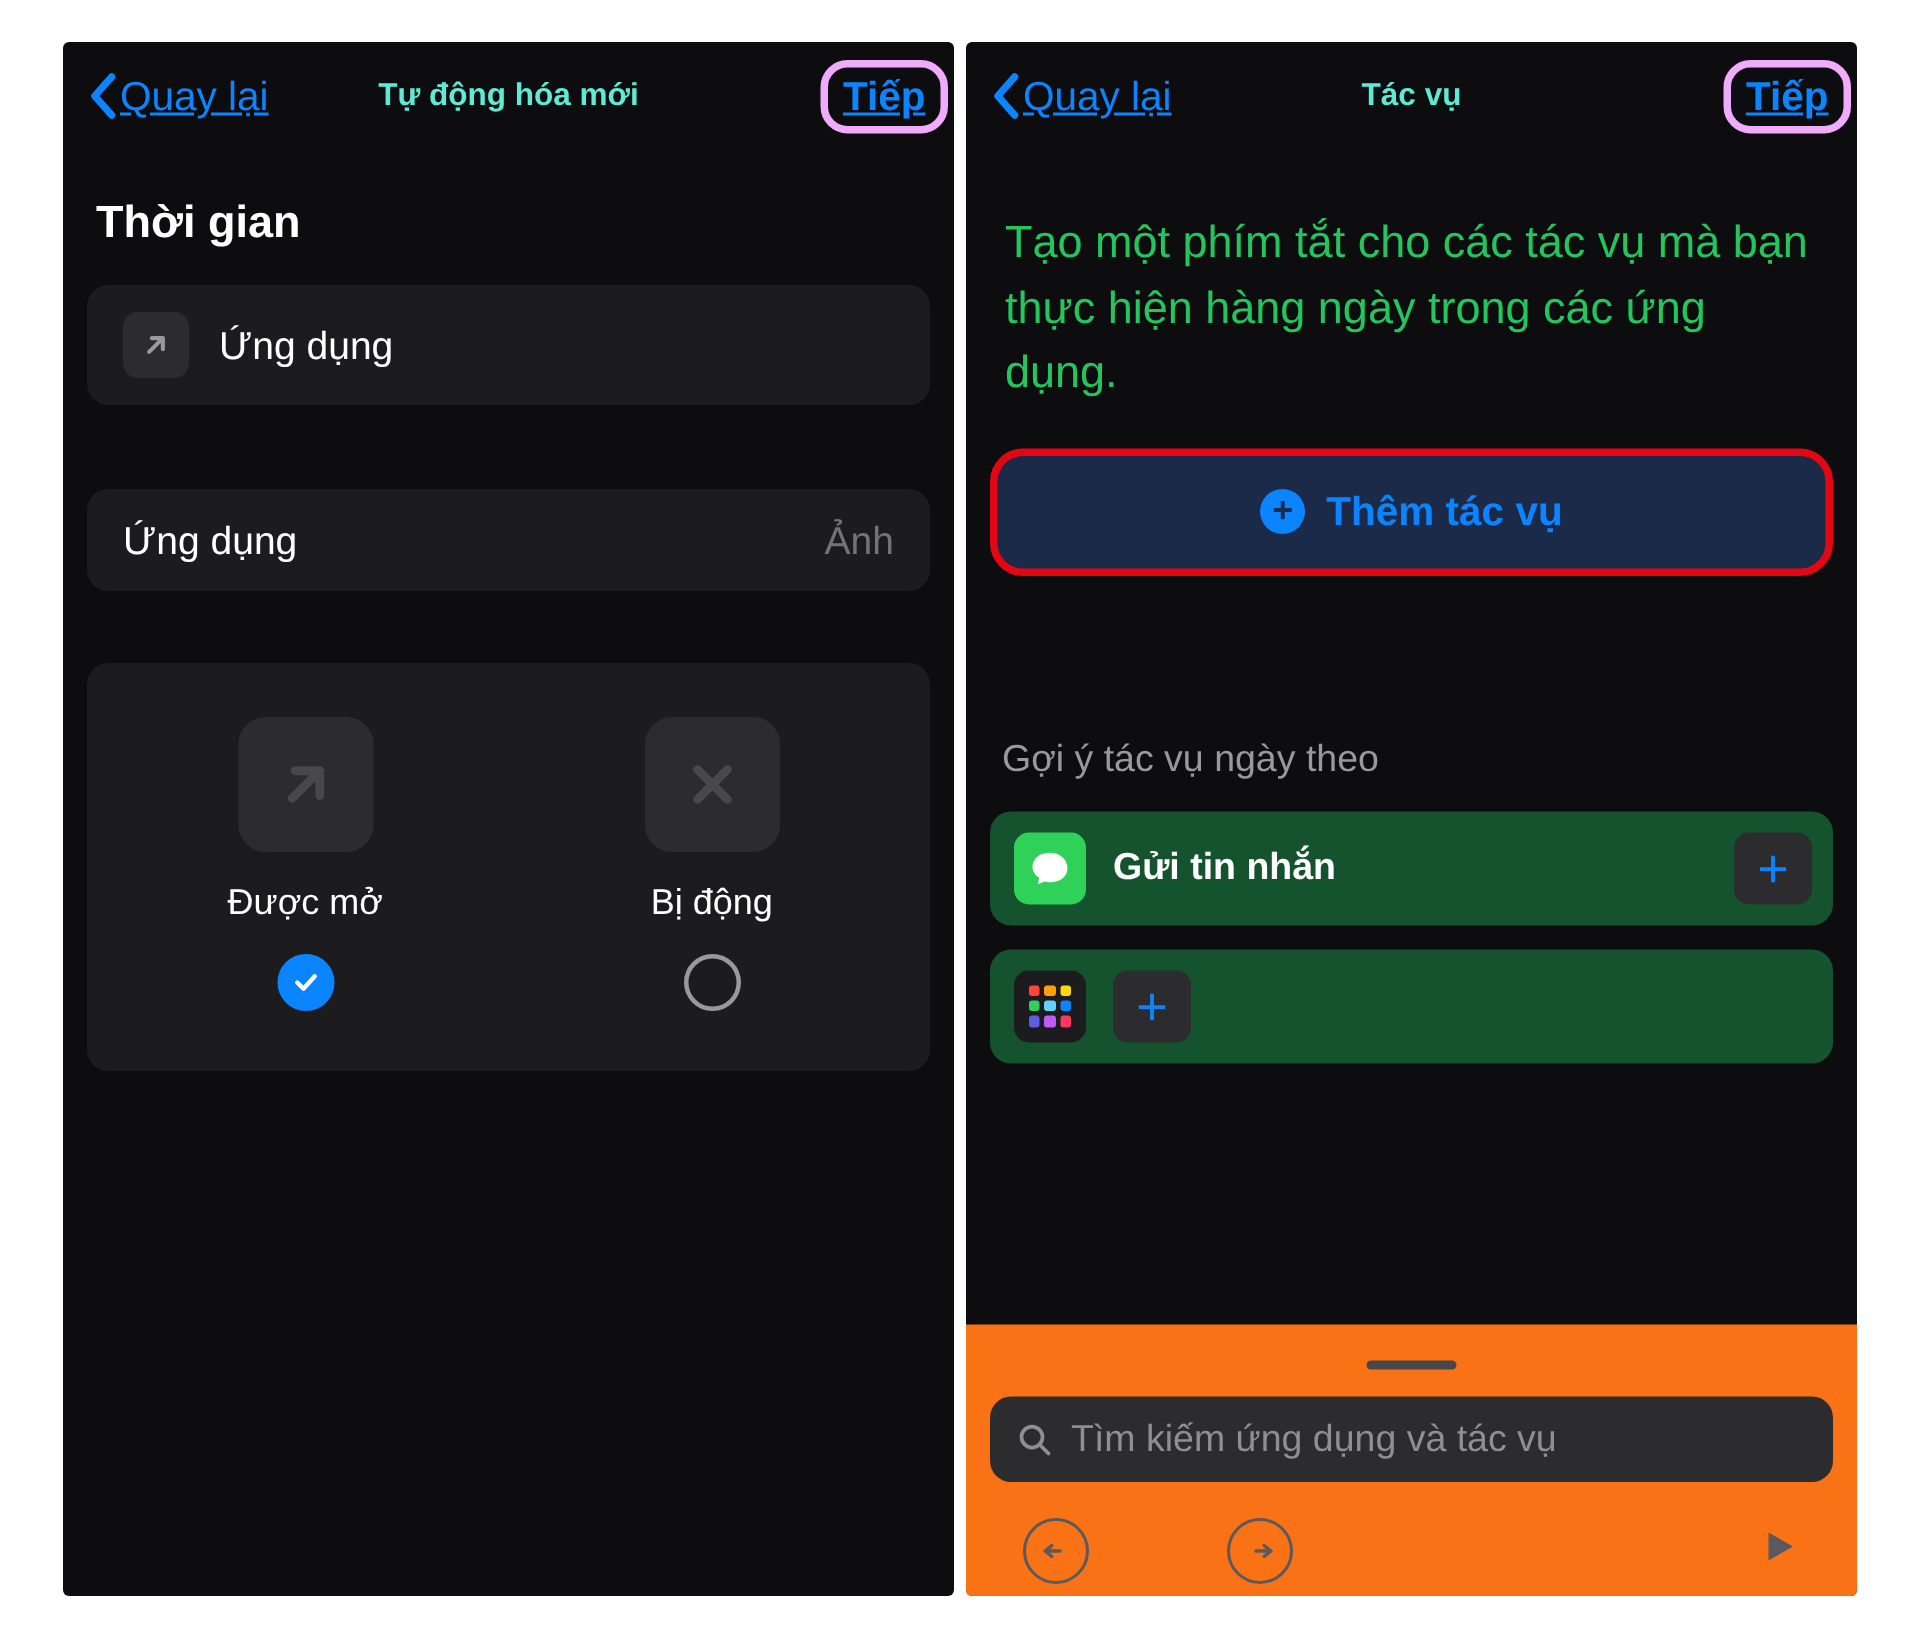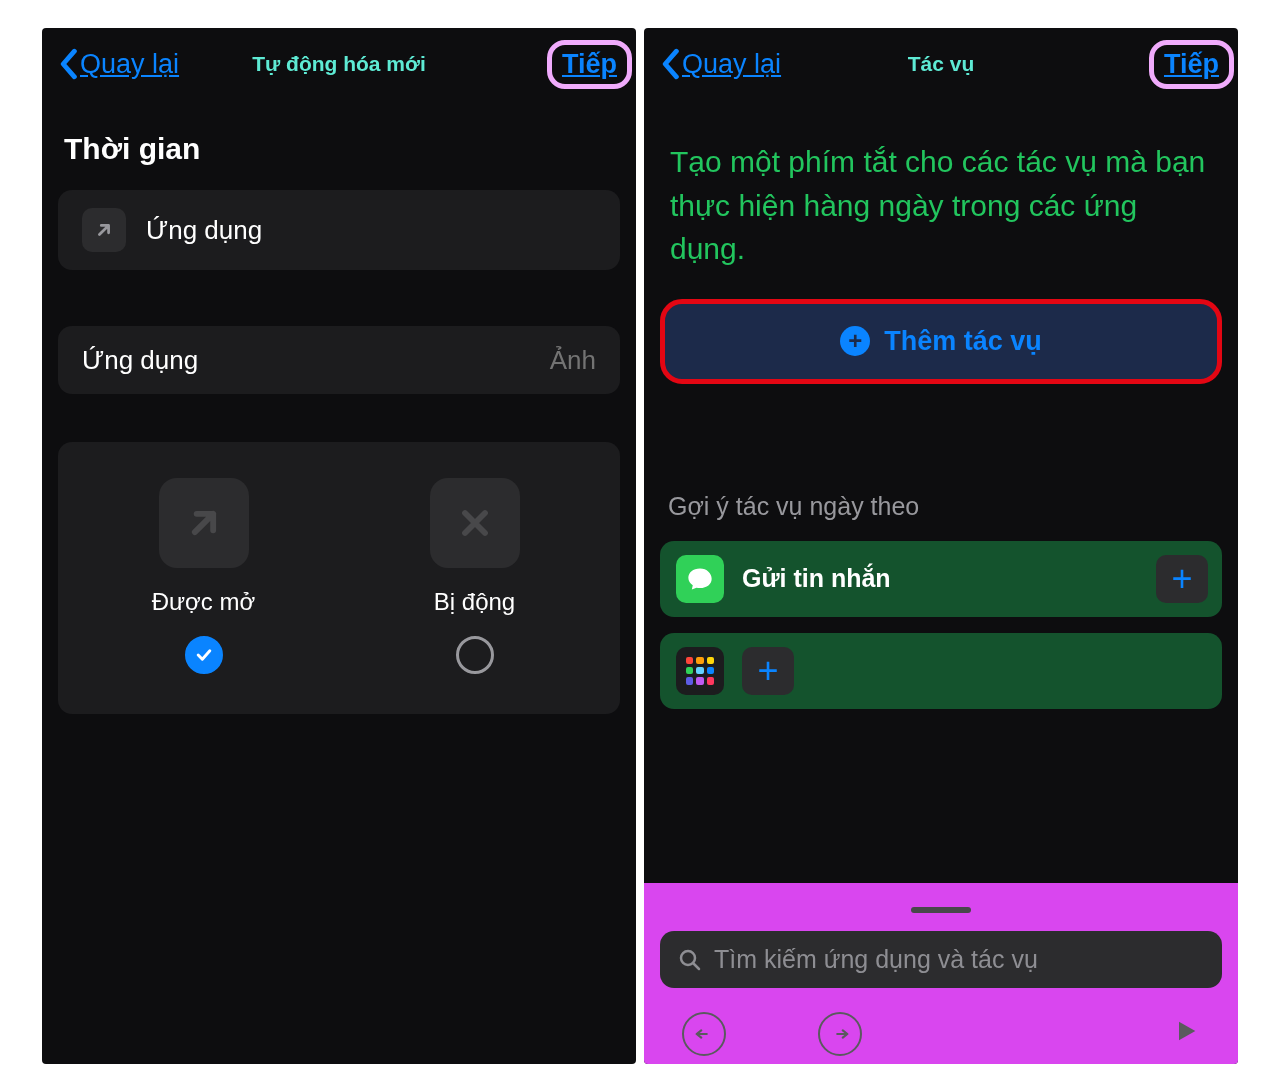--- a/index.html
+++ b/index.html
@@ -188,21 +188,21 @@
     background: #2c2c2e;
     border-radius: 10px;
     color: #0a84ff;
     font-size: 36px;
     font-weight: 300;
     display: flex;
     align-items: center;
     justify-content: center;
   }
   .search-wrap {
-    background: #d946ef;
+    background: #f97316;
     padding: 24px 16px 0;
     margin: 0 -16px;
   }
   .handle {
     width: 60px; height: 6px;
     background: #48484a;
     border-radius: 3px;
     margin: 0 auto 18px;
   }
   .search-bar {

